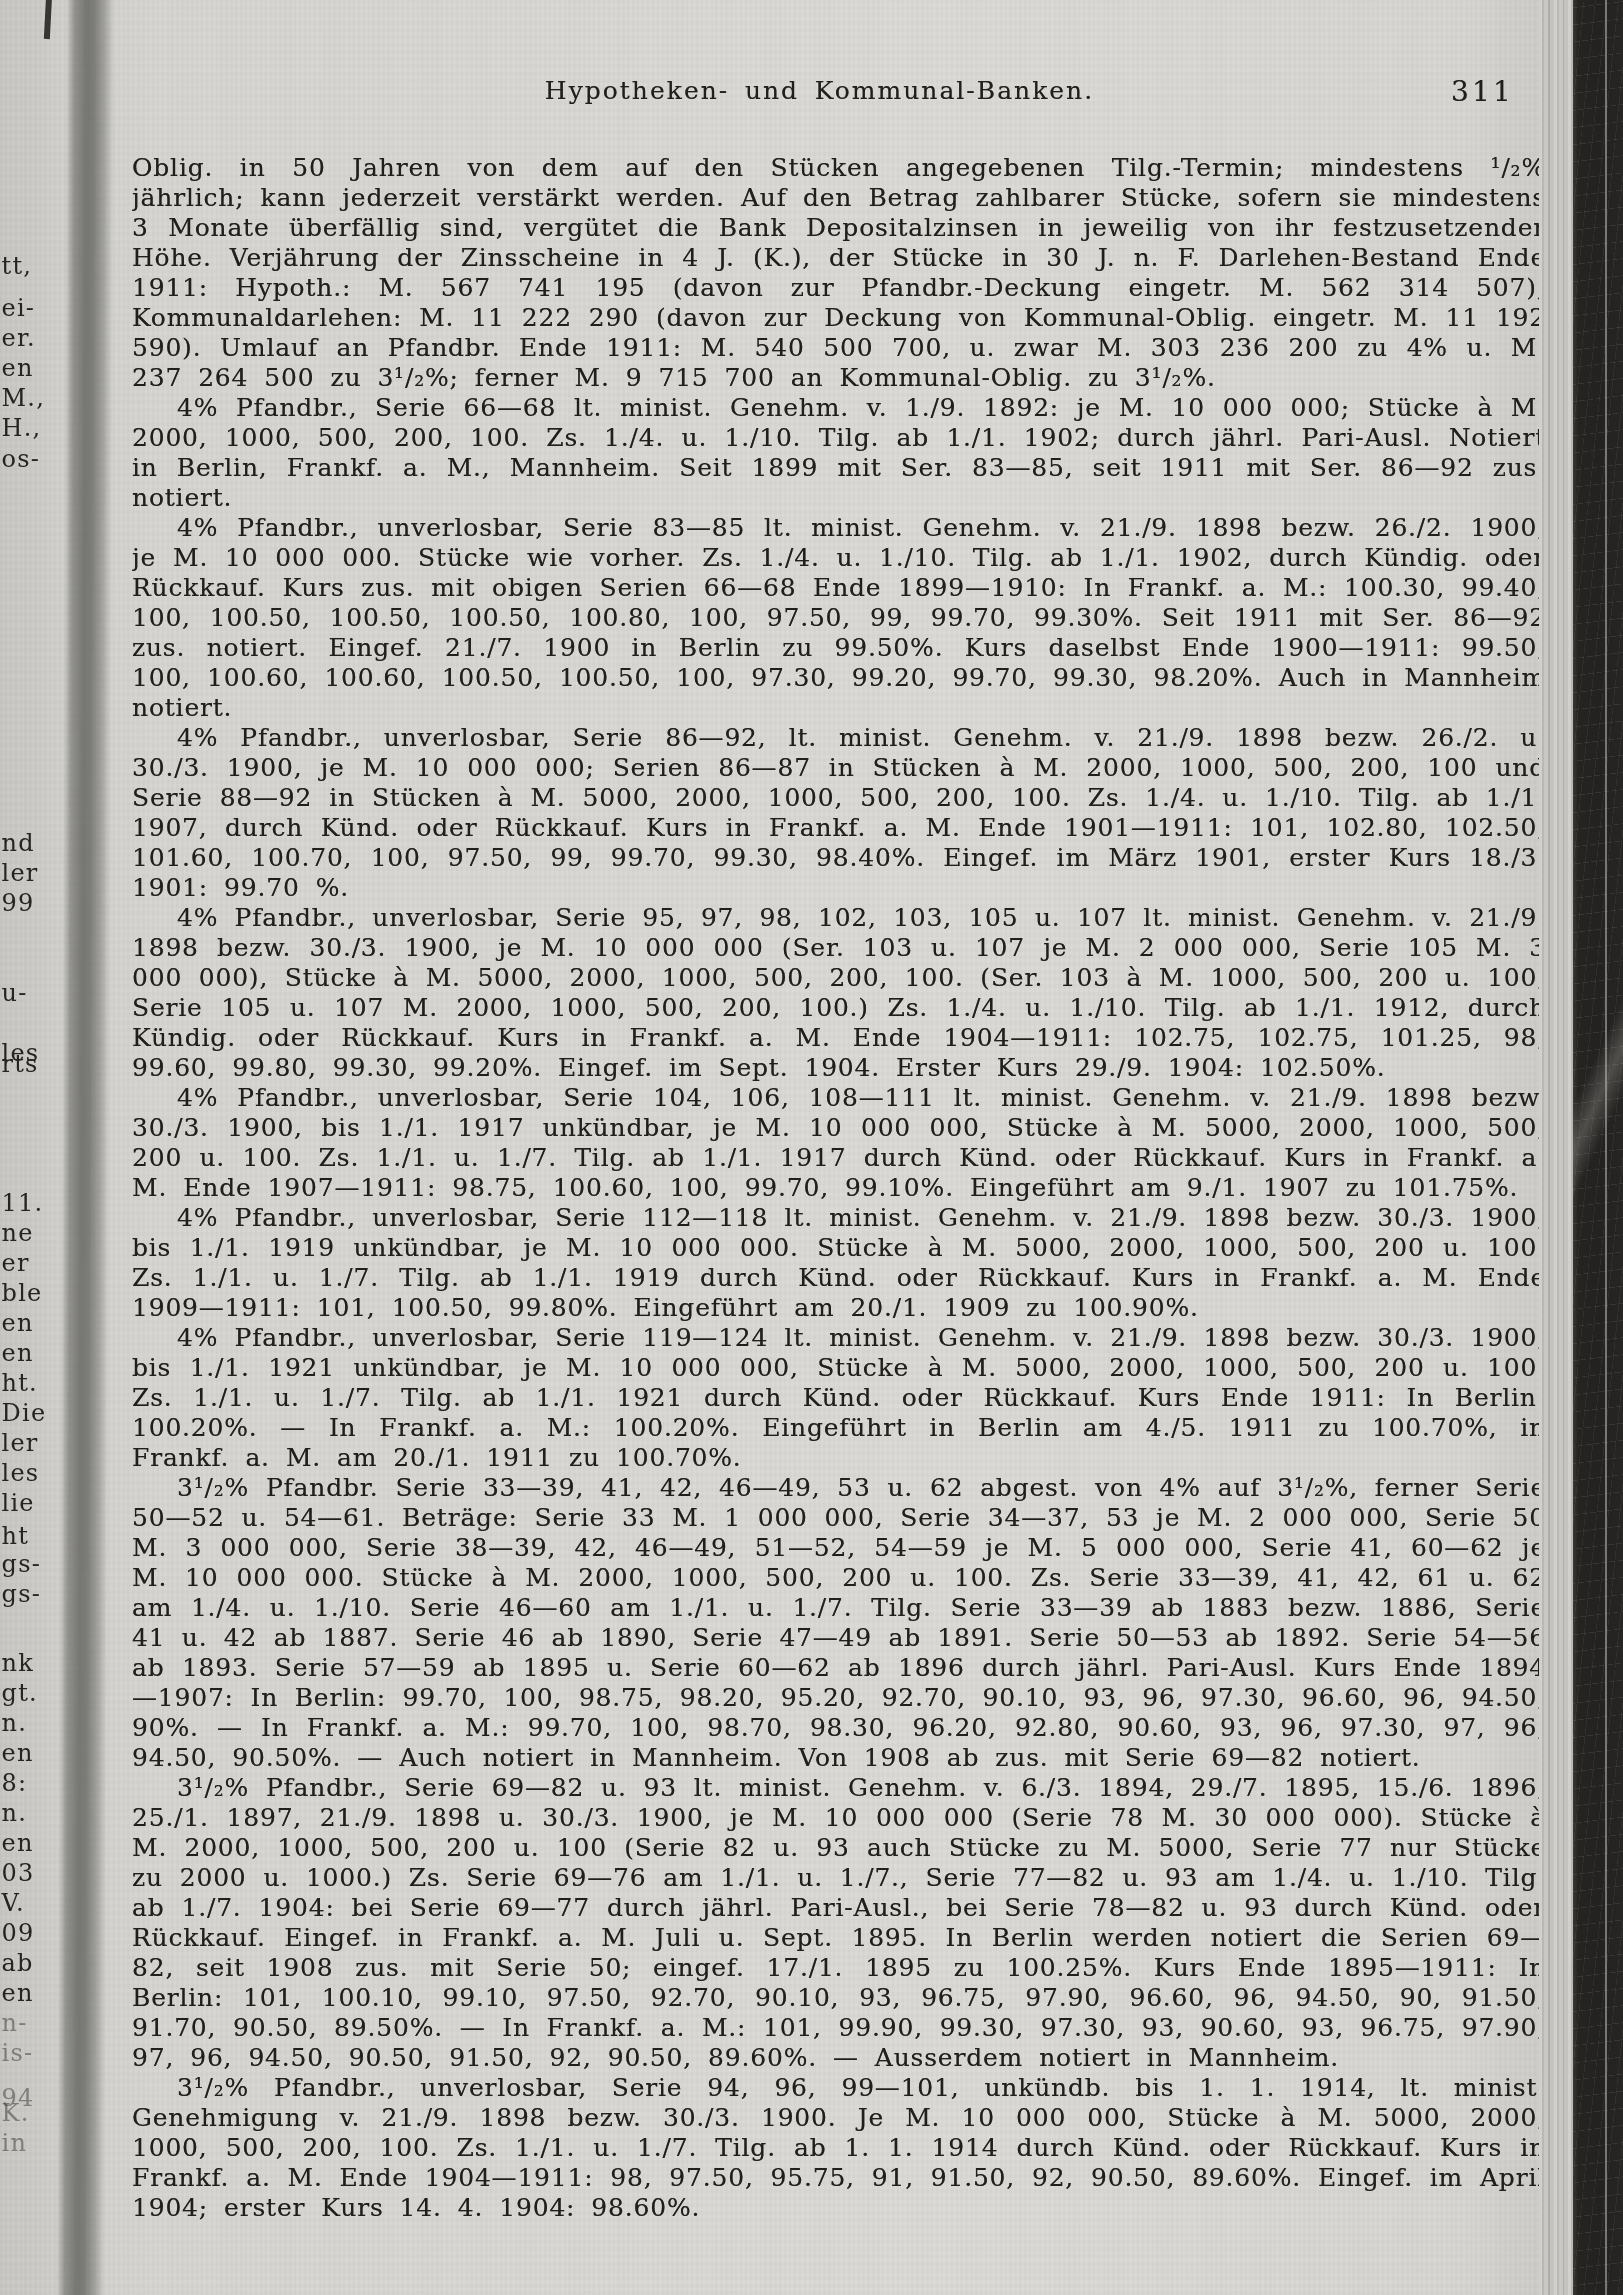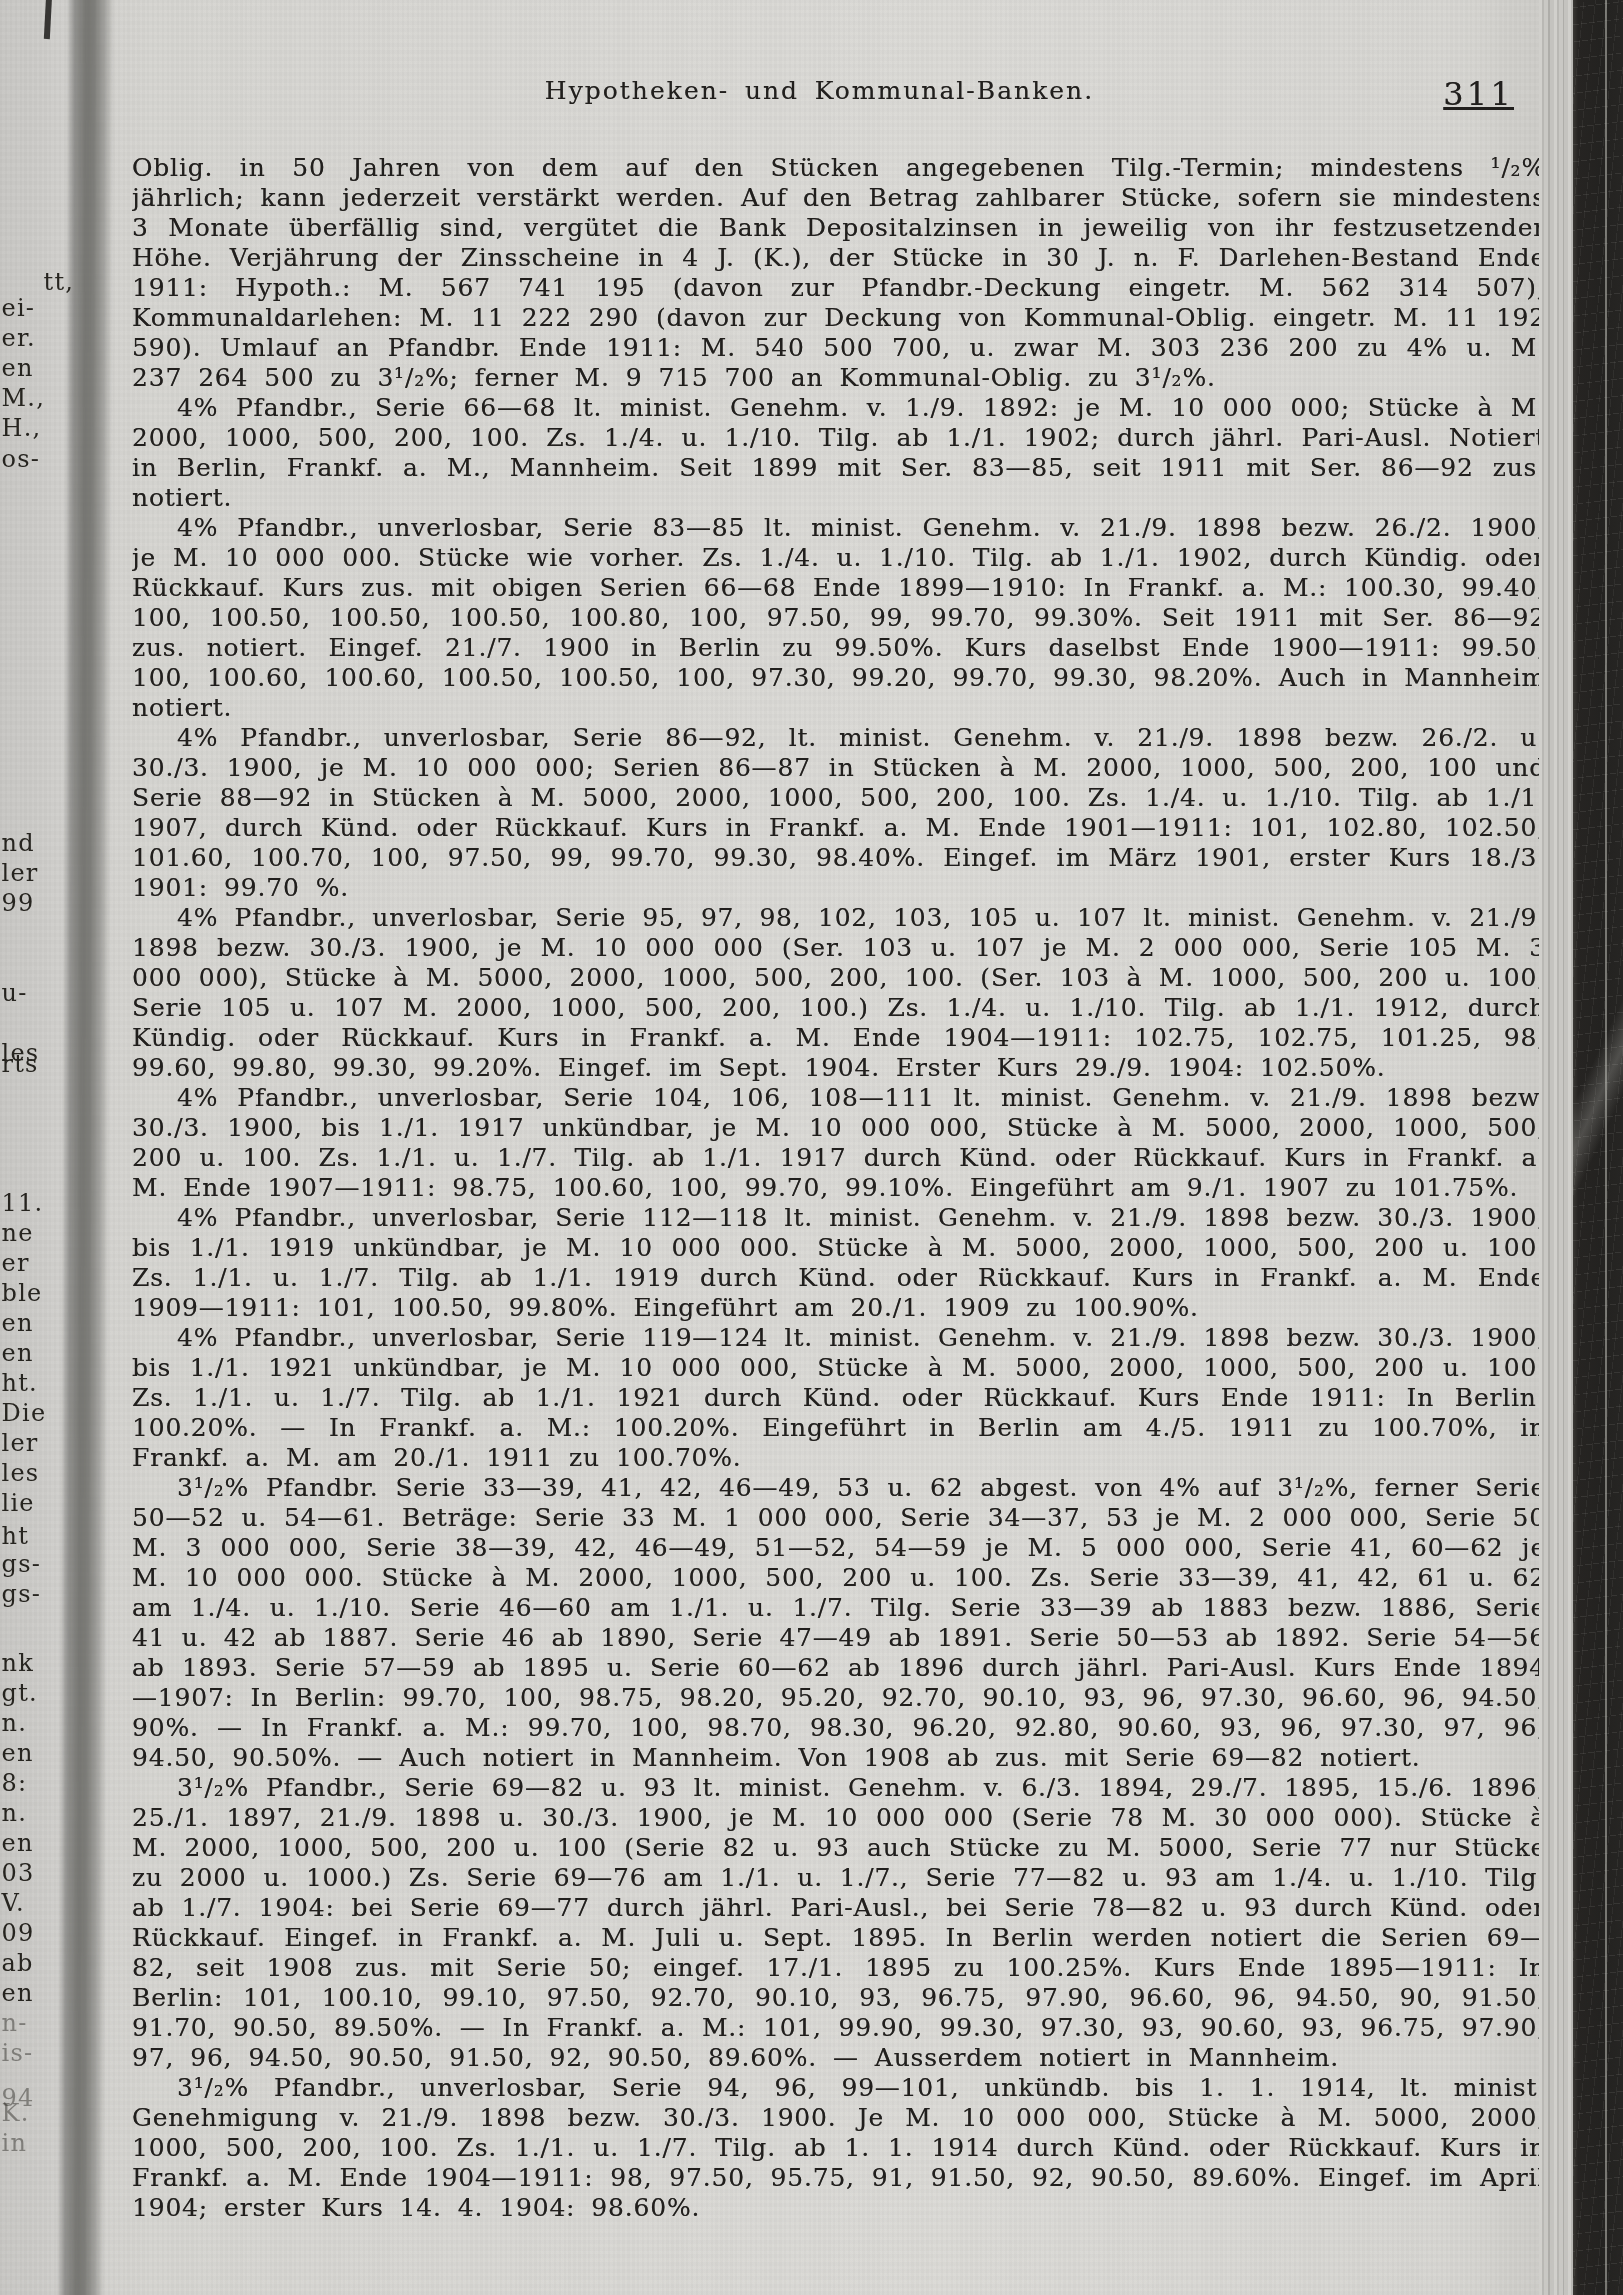--- a/index.html
+++ b/index.html
@@ -39,23 +39,22 @@
     position:absolute;left:45px;top:-6.5px;width:5.7px;height:45px;
     background:#1d1c1a;transform:rotate(3deg);opacity:.85;z-index:4;
   }
   
   .header-strip{
     position:absolute;left:170px;top:76px;width:1299px;
     text-align:center;font-size:25px;letter-spacing:2px;word-spacing:5.7px;
     text-shadow:0 0 0.4px rgba(32,31,29,.55);
   }
   .pageno{
-    position:absolute;top:75px;right:109px;font-size:32px;letter-spacing:3.2px;
+    position:absolute;top:75px;right:109px;font-size:28px;letter-spacing:3.2px;
     text-shadow:0 0 0.4px rgba(32,31,29,.55);
-    text-decoration:underline;
   }
   
   .text-block{
     position:absolute;left:132px;top:153px;width:1414px;height:2131px;overflow:hidden;
     font-size:25px;line-height:30px;
     text-align:justify;
     word-spacing:7.3px;letter-spacing:0.8px;
     text-shadow:0 0 0.4px rgba(32,31,29,.62);
   }
   .para{margin:0;text-indent:45px;}
@@ -82,21 +81,21 @@
     position:absolute;top:0;right:16px;width:1.6px;height:100%;
     background:rgba(190,190,183,.55);z-index:4;
   }
 </style>
 </head>
 <body>
 
 <div class="scan">
 
   <div class="frag-col">
-      <span class="frag" style="top: 268px; margin-left: 42px;">tt,</span>
+      <span class="frag" style="top: 252px;">tt,</span>
       <span class="frag" style="top: 294px;">ei-</span>
       <span class="frag" style="top: 324px;">er.</span>
       <span class="frag" style="top: 354px;">en</span>
       <span class="frag" style="top: 384px;">M.,</span>
       <span class="frag" style="top: 414px;">H.,</span>
       <span class="frag" style="top: 445px;">os-</span>
       <span class="frag" style="top: 829px;">nd</span>
       <span class="frag" style="top: 859px;">ler</span>
       <span class="frag" style="top: 889px;">99</span>
       <span class="frag" style="top: 979px;">u-</span>

